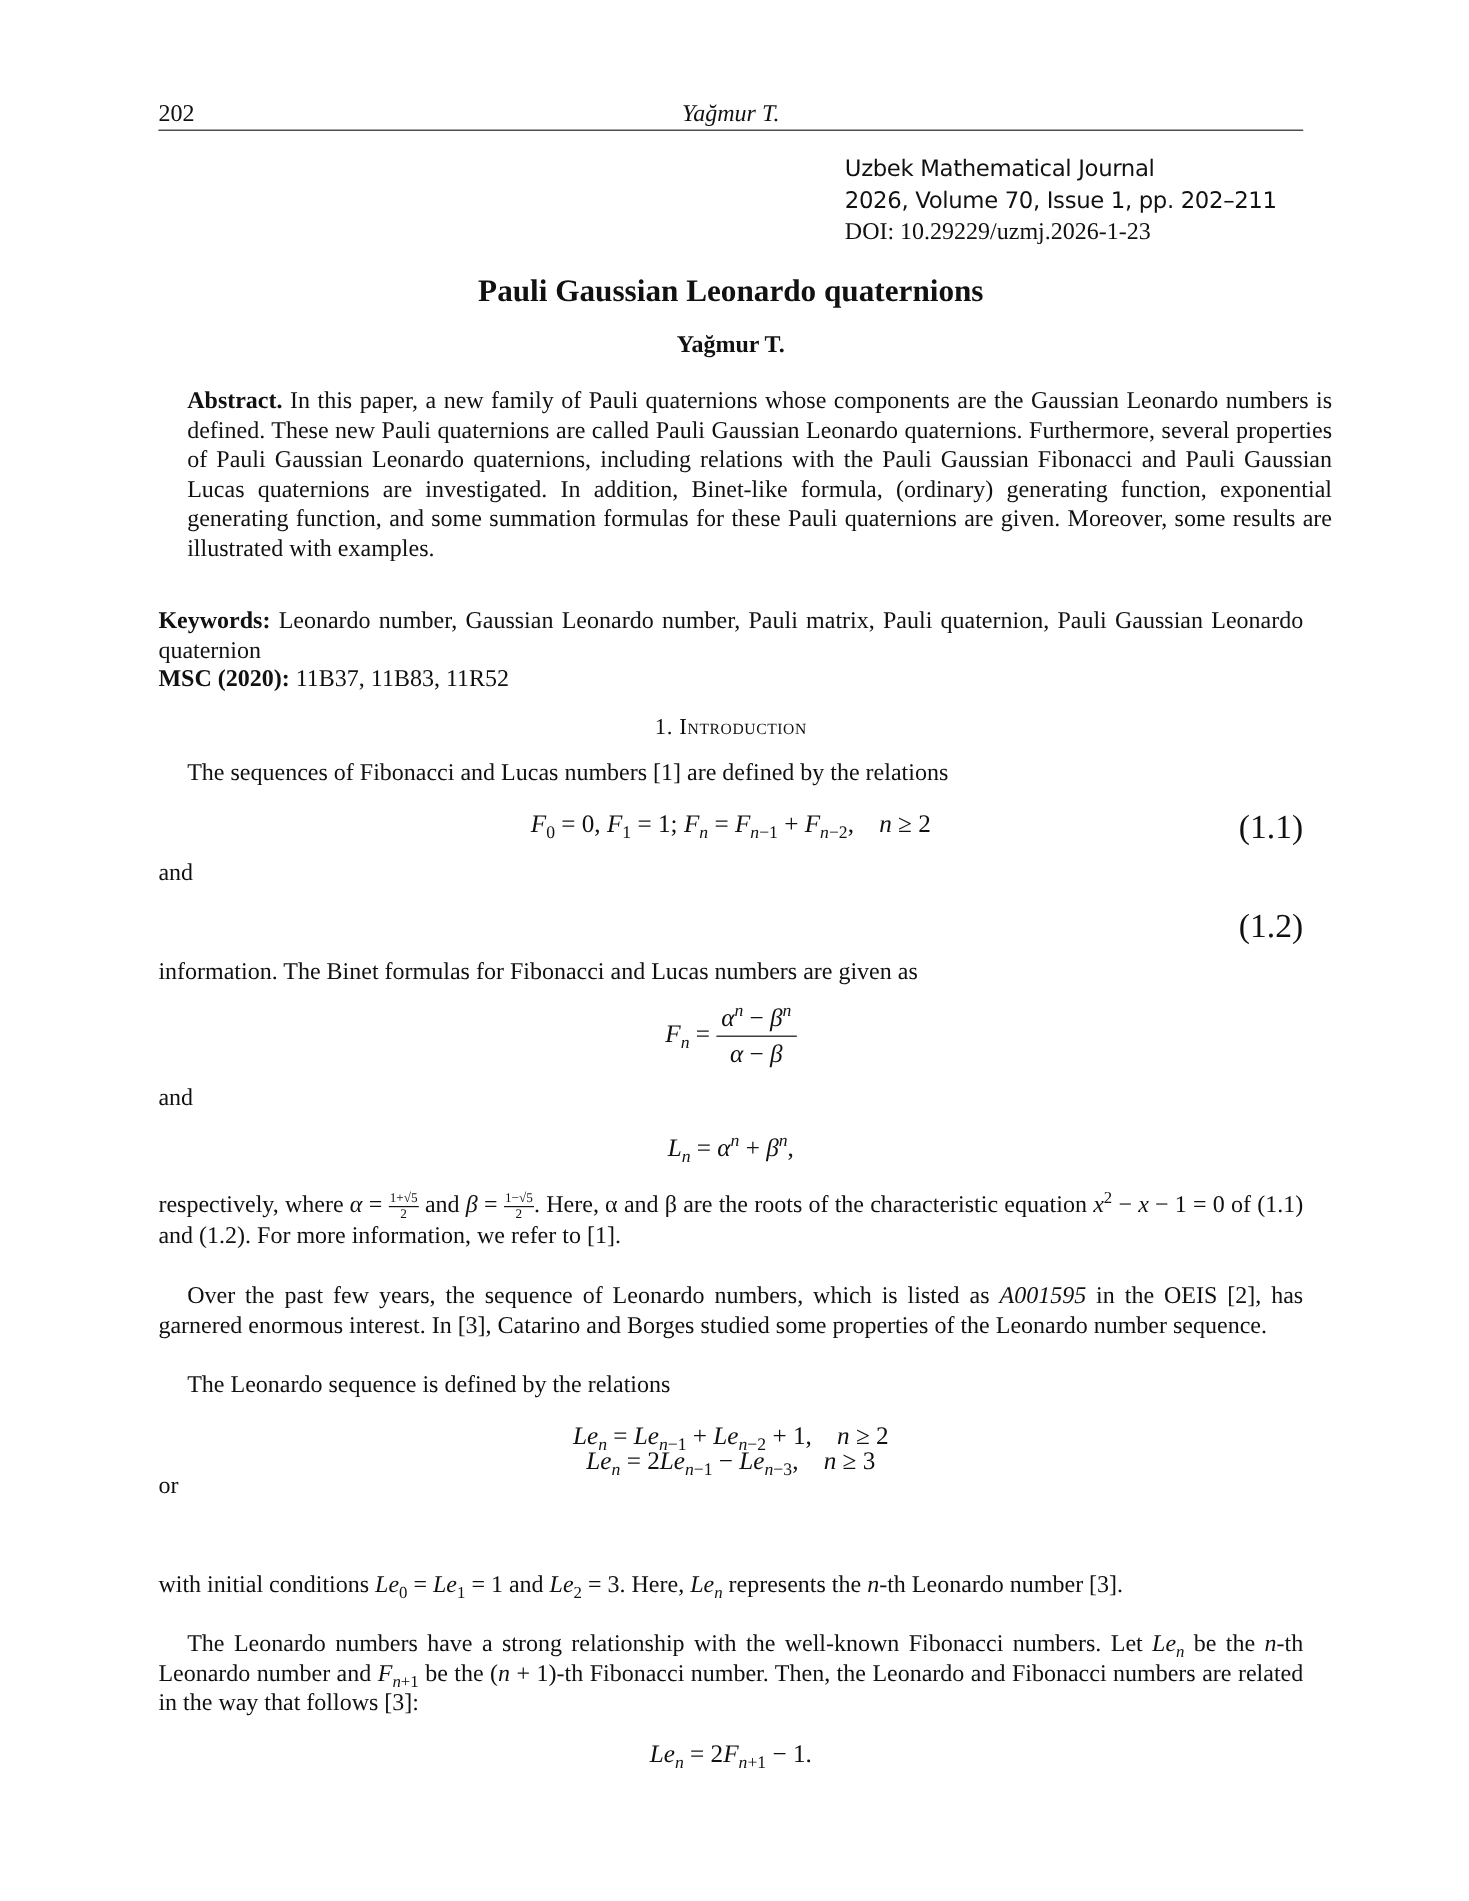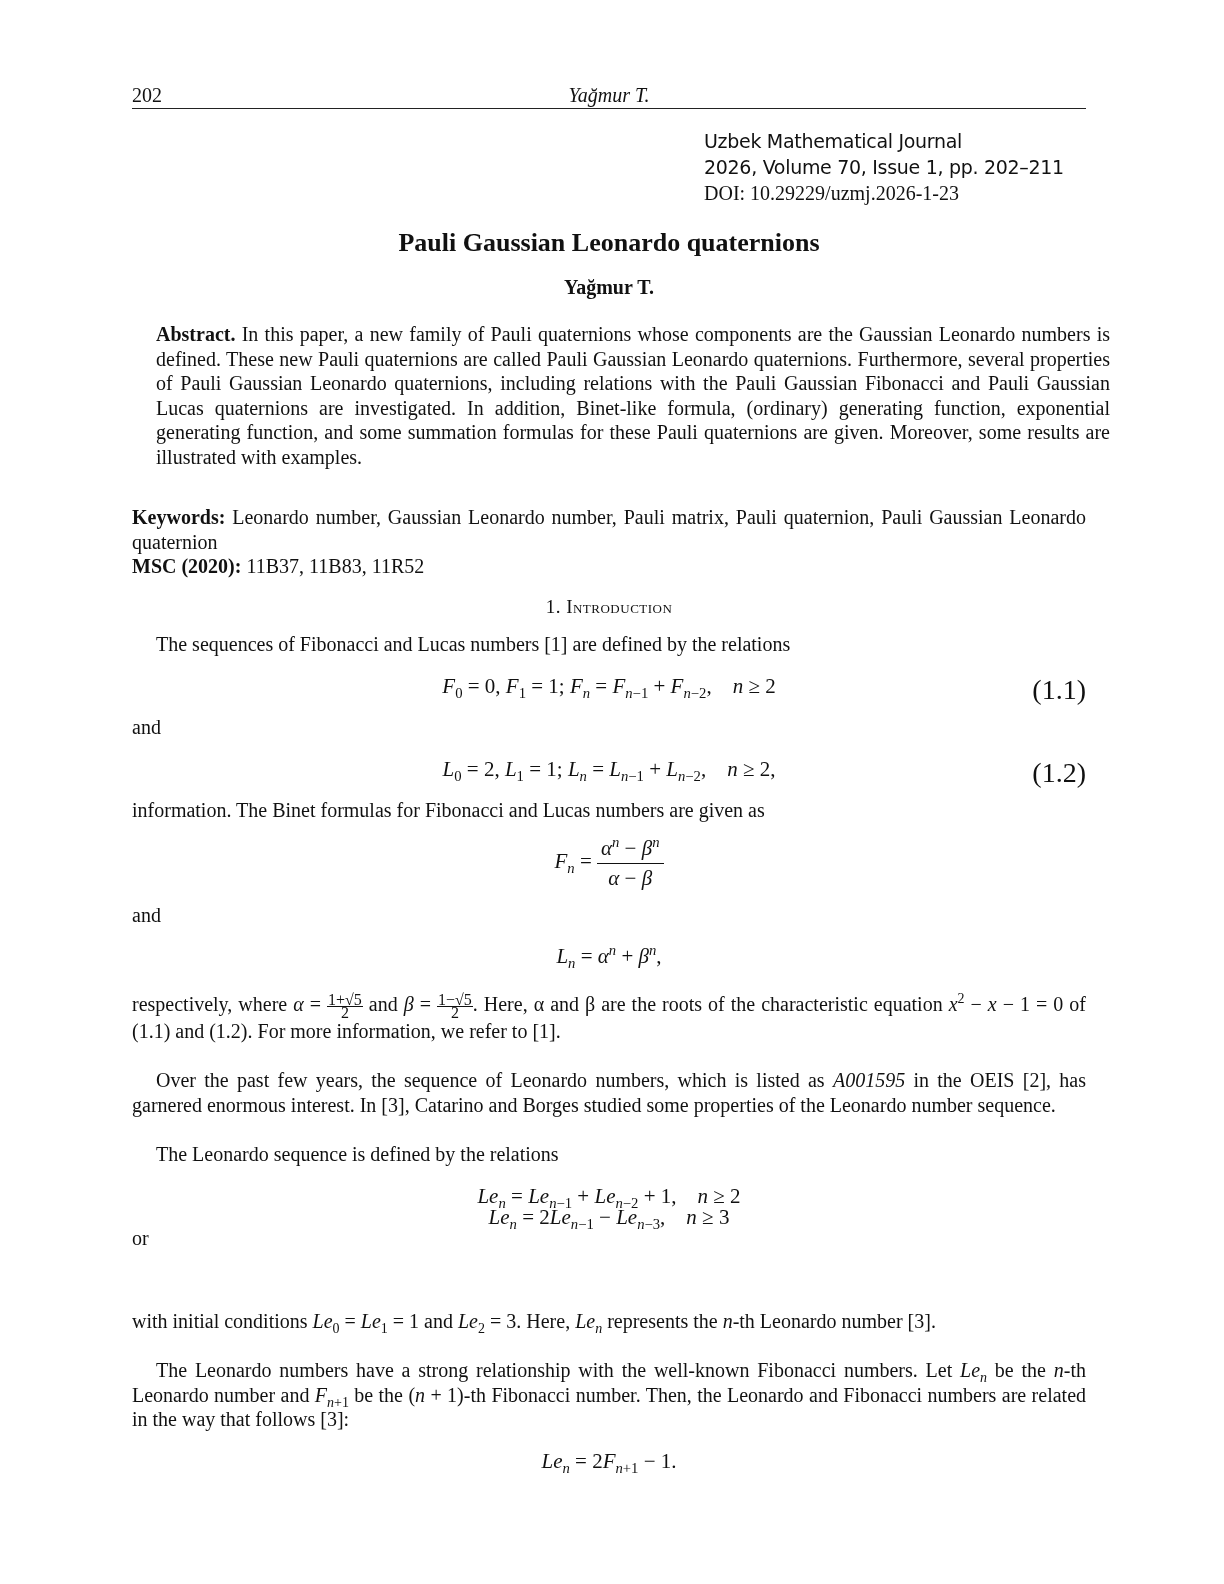--- a/index.html
+++ b/index.html
@@ -18,21 +18,21 @@
     .indent { text-indent: 24px; }
     .section { position: absolute; left: 0; width: 954px; text-align: center; top: 596px; font-family: "Liberation Serif", serif; font-size: 19px; letter-spacing: 0.5px; }
     .section .sc { font-variant: small-caps; }
     .eq { position: absolute; left: 0; width: 954px; text-align: center; font-family: "Liberation Serif", serif; font-size: 21px; font-style: normal; }
     .eq i { font-style: italic; }
     .eqnum { position: absolute; right: 0; top: 0; font-family: "Liberation Serif", serif; font-size: 28px; }
     sub, sup { font-size: 70%; line-height: 0; }
     .frac { display: inline-block; vertical-align: middle; text-align: center; }
     .frac .num { display: block; border-bottom: 1px solid #111; padding: 0 4px 2px; }
     .frac .den { display: block; padding-top: 2px; }
-    .sfrac { display: inline-block; vertical-align: middle; text-align: center; font-size: 16px; line-height: 12px; }
+    .sfrac { display: inline-block; vertical-align: middle; text-align: center; font-size: 11px; line-height: 12px; }
     .sfrac .num { display: block; border-bottom: 1px solid #111; padding: 0 1px; }
     .sfrac .den { display: block; }
   </style>
 </head>
 <body>
 
 <div class="page">
 
   <div class="running-head">
     <span class="pagenum">202</span>
@@ -71,21 +71,20 @@
   <div class="para indent" style="top:632px;">The sequences of Fibonacci and Lucas numbers [1] are defined by the relations</div>
 
   <div class="eq" style="top:674px;">
     <span><i>F</i><sub>0</sub> = 0, <i>F</i><sub>1</sub> = 1; <i>F<sub>n</sub></i> = <i>F</i><sub><i>n</i>−1</sub> + <i>F</i><sub><i>n</i>−2</sub>,&nbsp;&nbsp;&nbsp;&nbsp;<i>n</i> ≥ 2</span>
     <span class="eqnum">(1.1)</span>
   </div>
 
   <div class="para" style="top:715px;">and</div>
 
   <div class="eq" style="top:757px;">
-    <span><i>L</i><sub>0</sub> = 2, <i>L</i><sub>1</sub> = 1; <i>L<sub>n</sub></i> = <i>L</i><sub><i>n</i>−1</sub> + <i>L</i><sub><i>n</i>−2</sub>,&nbsp;&nbsp;&nbsp;&nbsp;<i>n</i> ≥ 2,</span>
     <span class="eqnum">(1.2)</span>
   </div>
 
   <div class="para" style="top:798px;">information. The Binet formulas for Fibonacci and Lucas numbers are given as</div>
 
   <div class="eq" style="top:836px;">
     <i>F<sub>n</sub></i> =
     <span class="frac"><span class="num"><i>α<sup>n</sup></i> − <i>β<sup>n</sup></i></span><span class="den"><i>α</i> − <i>β</i></span></span>
   </div>
 

